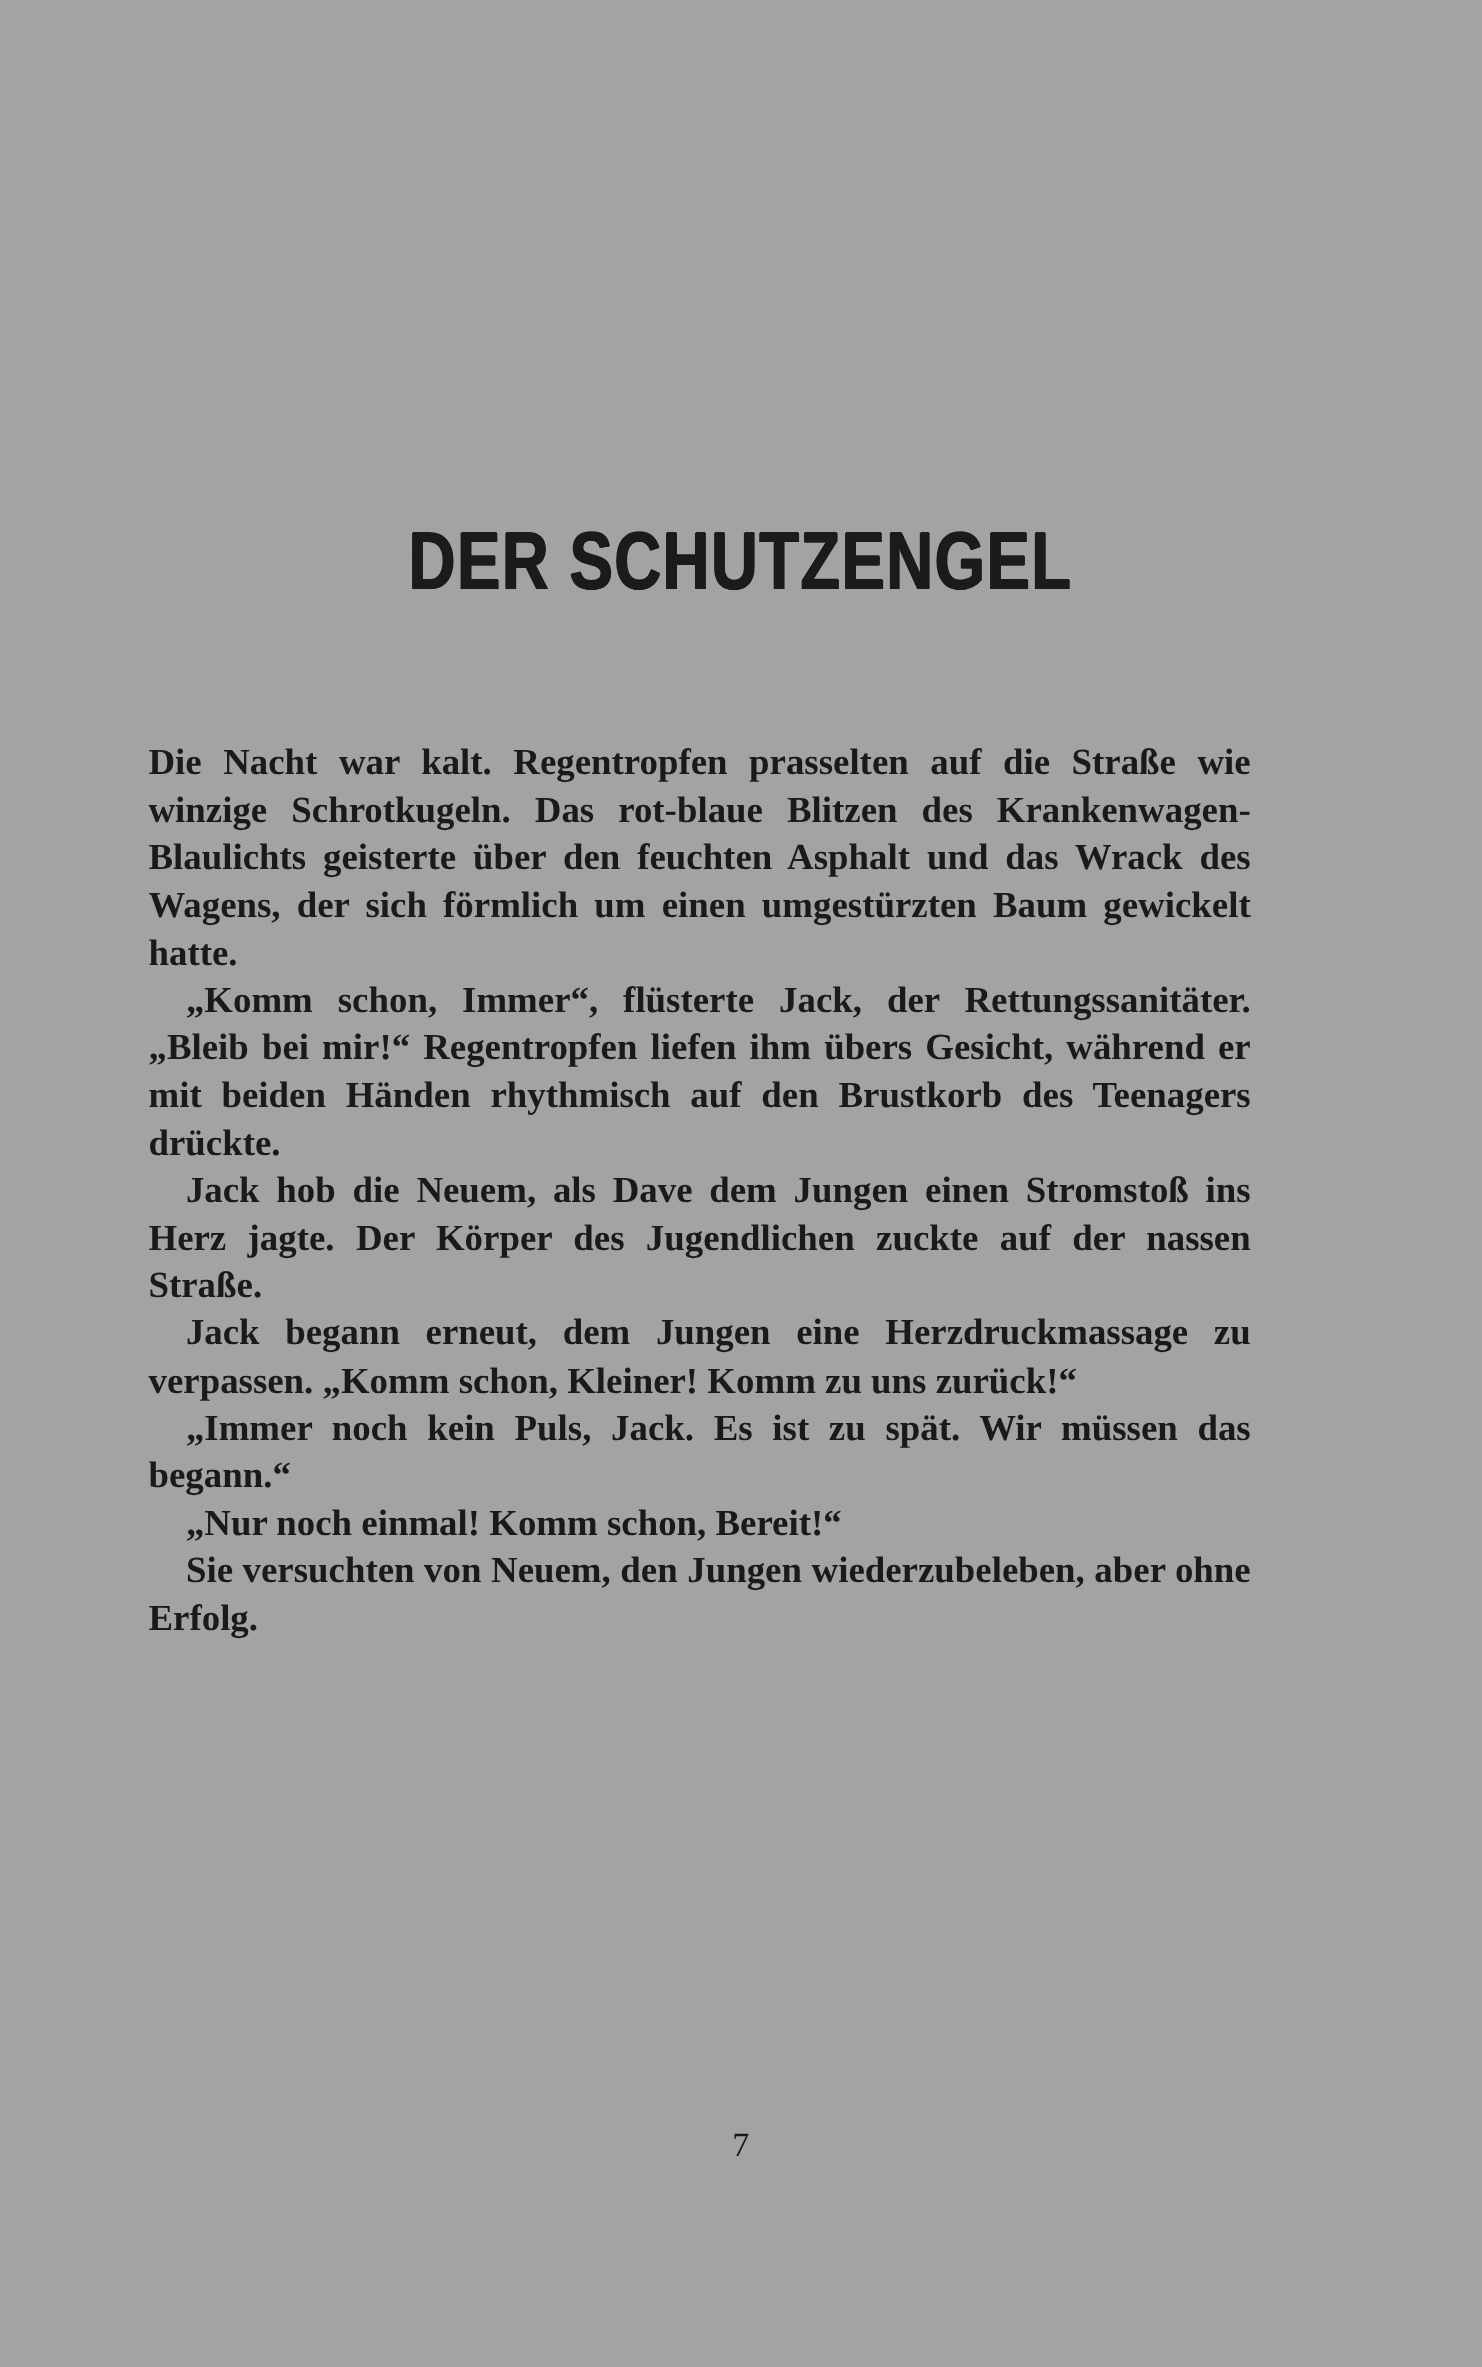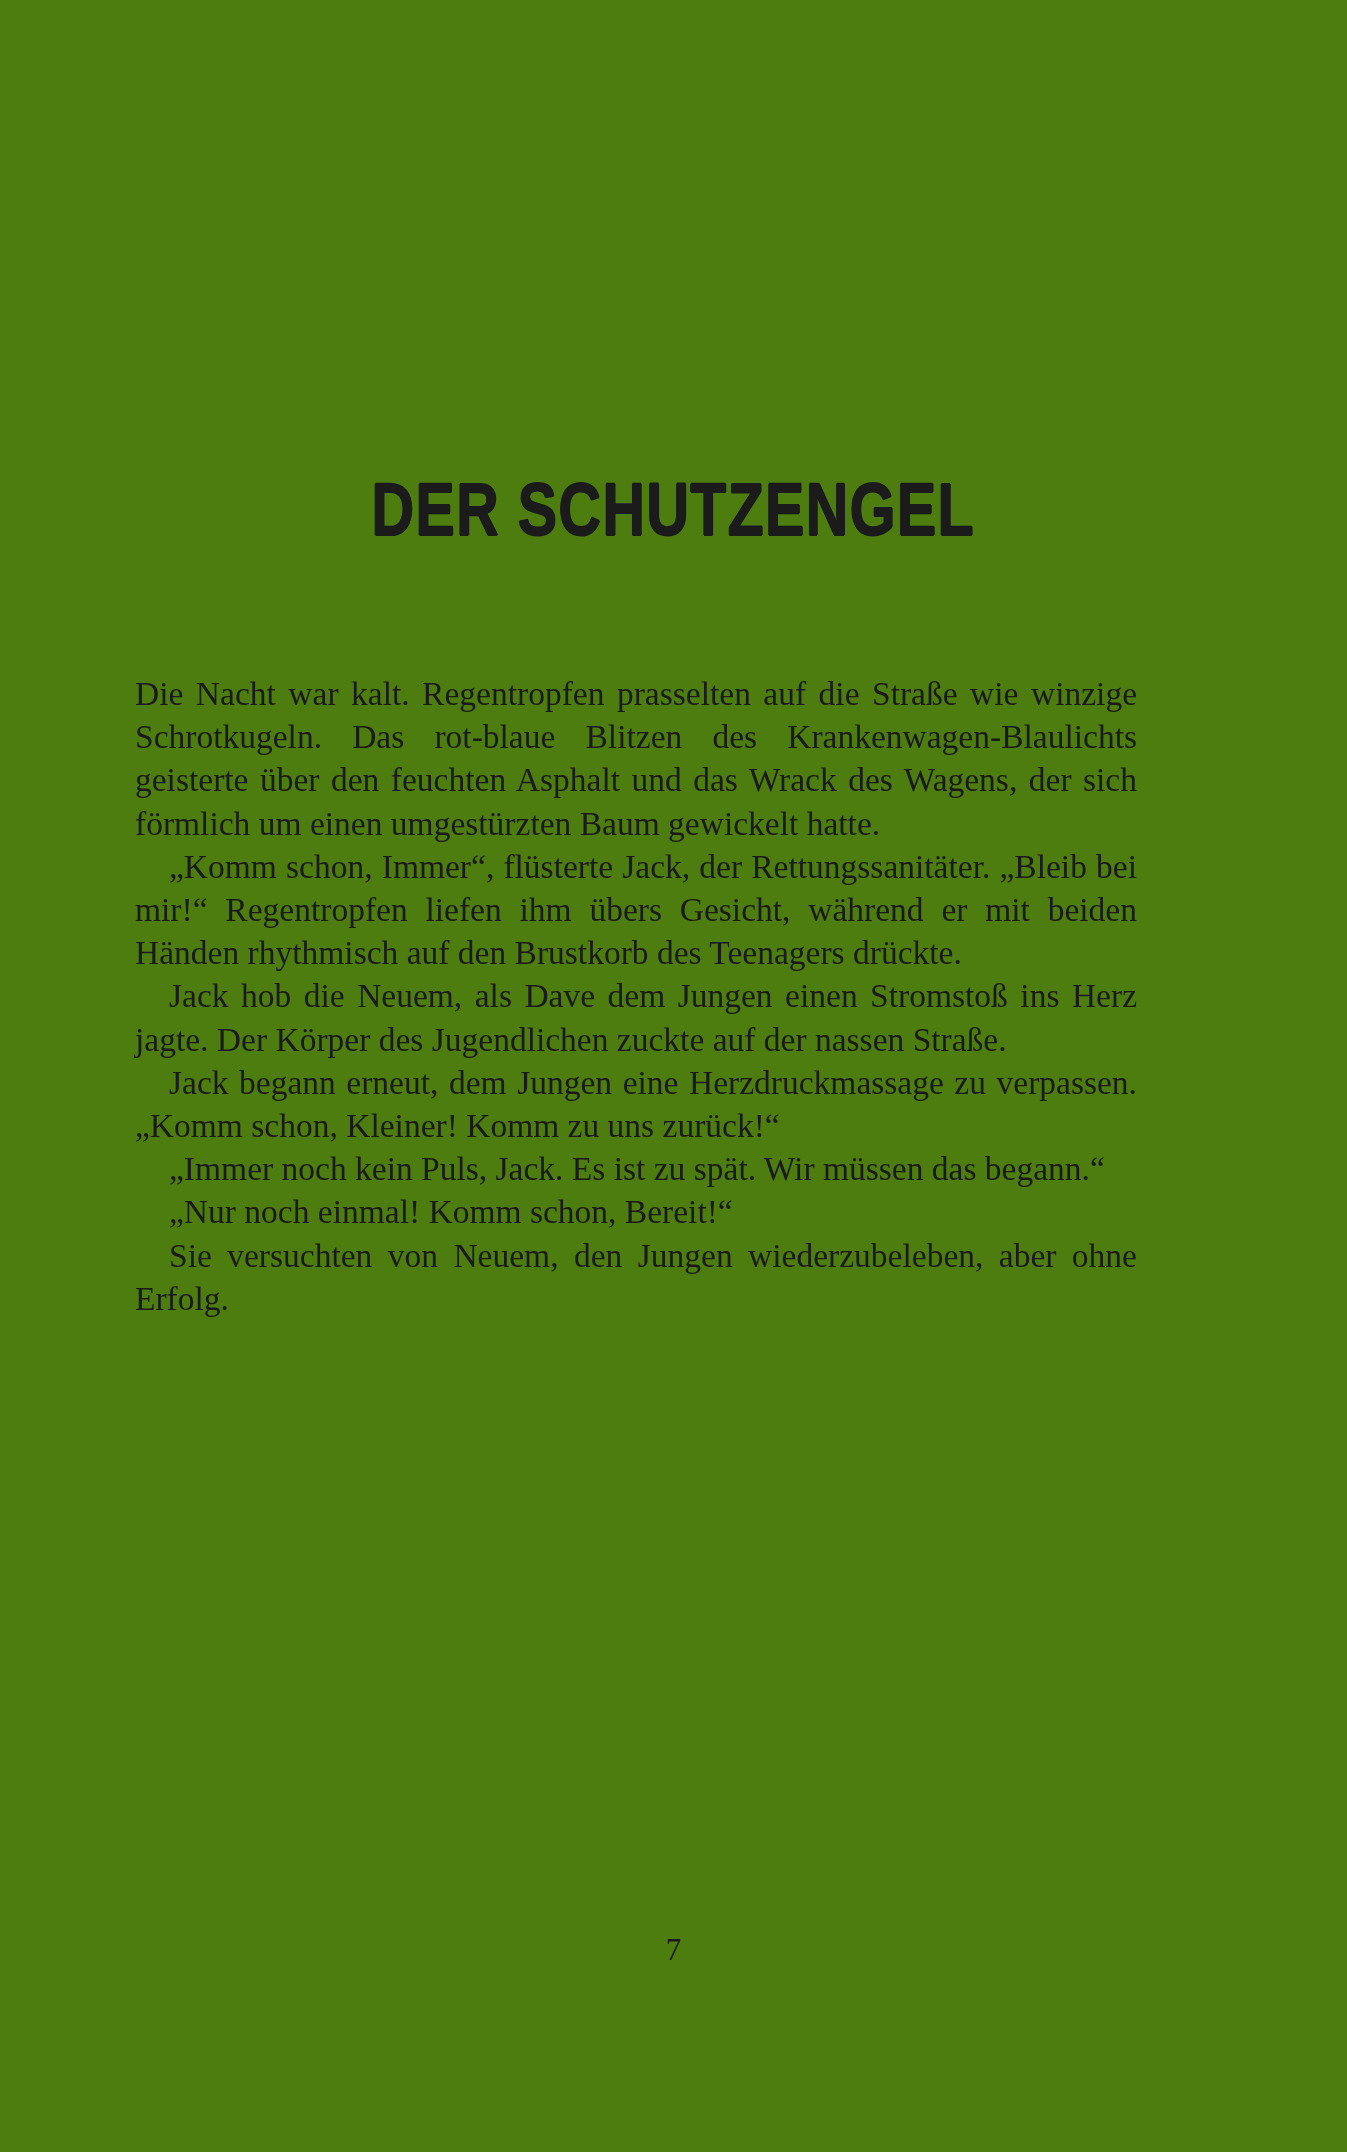--- a/index.html
+++ b/index.html
@@ -14,21 +14,21 @@
     position: relative;
     overflow: hidden;
     font-family: "Liberation Serif", "DejaVu Serif", serif;
     color: #1a1a1a;
     -webkit-font-smoothing: antialiased;
   }
 
   .page {
     position: absolute;
     inset: 0;
-    background: #4d7c0f;
+    background: #a3a3a3;
   }
 
   
   .chapter-title-wrap {
     position: absolute;
     left: 0;
     right: 0;
     top: 425px;
     text-align: center;
   }
@@ -61,20 +61,21 @@
   .body-text p {
     margin: 0;
     font-size: 33.5px;
     line-height: 43.2px;
     text-align: justify;
     text-justify: inter-word;
     hyphens: manual;
     -webkit-hyphens: manual;
     text-indent: 0;
     font-kerning: normal;
+    font-weight: bold;
   }
   .body-text p.indent {
     text-indent: 34px;
   }
   .body-text p.last-line-left {
     text-align-last: left;
   }
 
   
   .folio {

